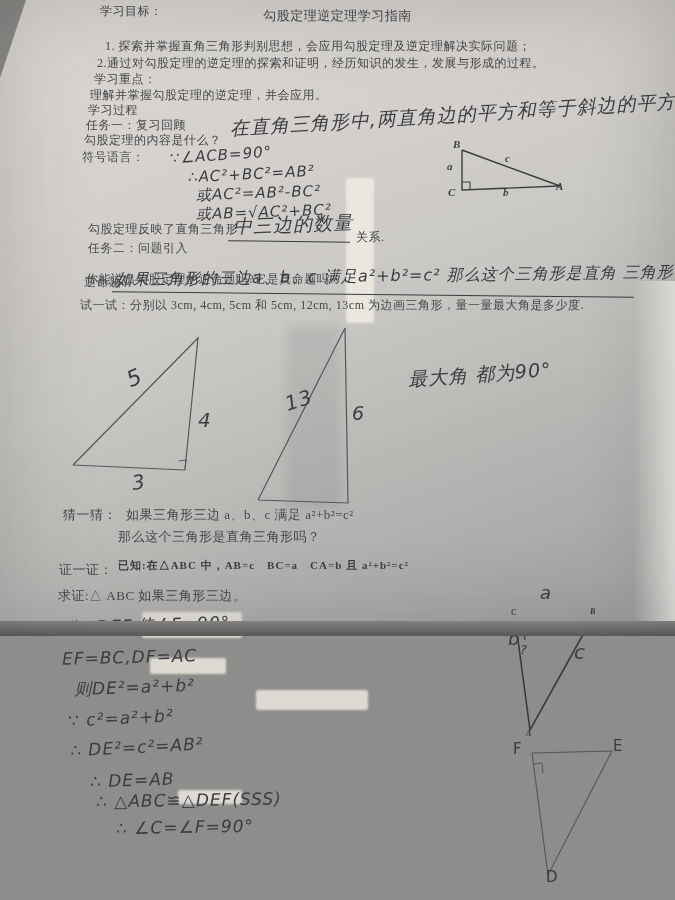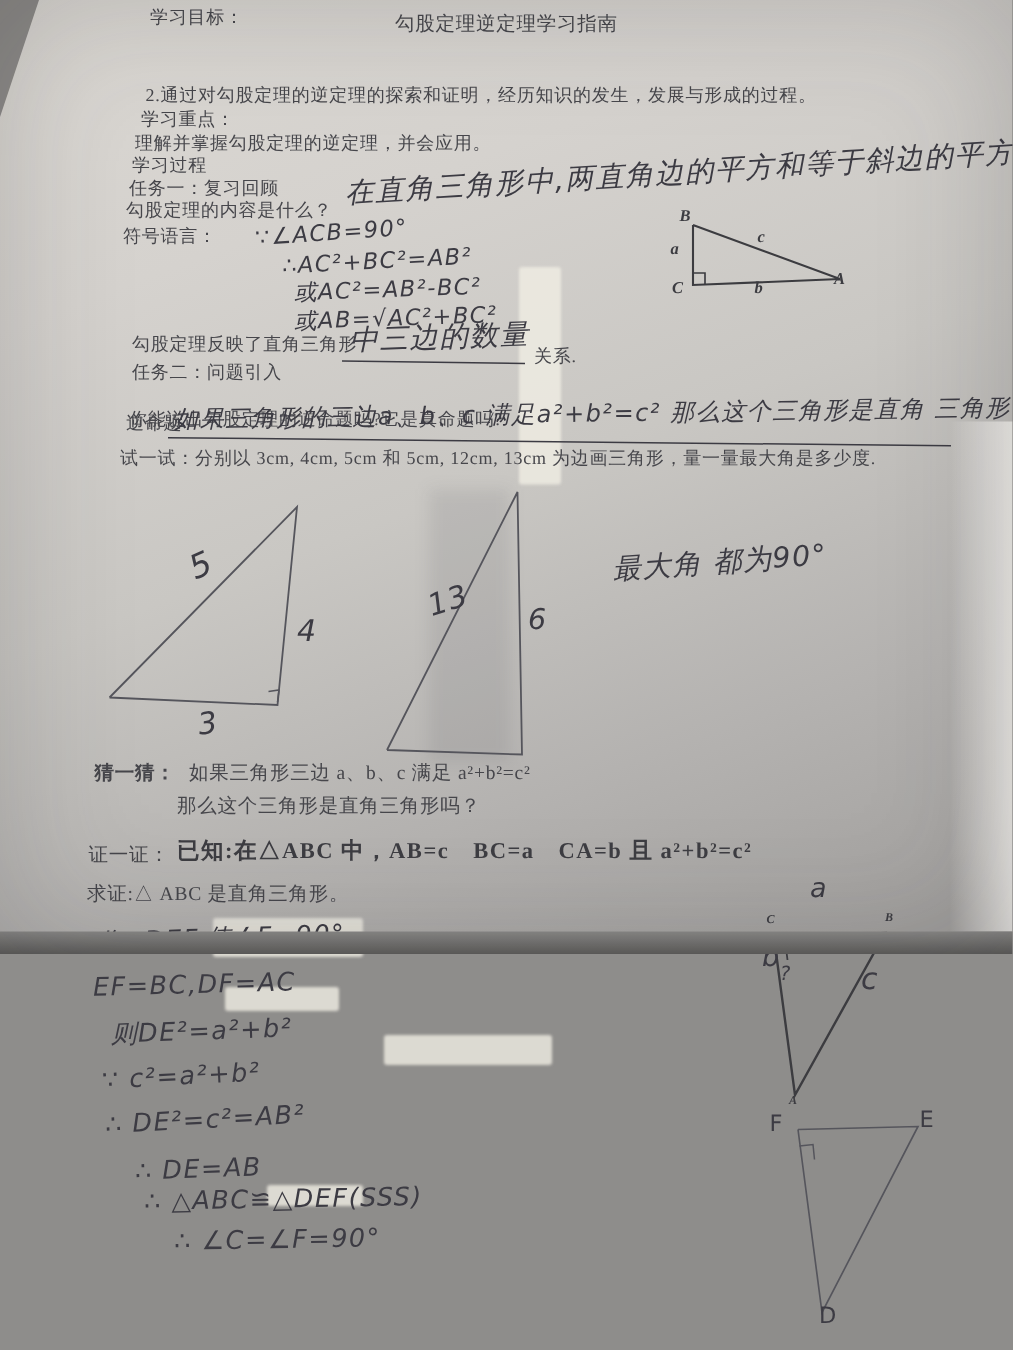--- a/index.html
+++ b/index.html
@@ -4,21 +4,21 @@
 <style>
   html,body{margin:0;padding:0;}
   body{width:675px;height:900px;overflow:hidden;background:#8e8d8b;}
   #photo{position:relative;width:675px;height:636px;
     background:linear-gradient(160deg,#dcd9d4 0%,#d5d2ce 25%,#c9c7c3 50%,#b4b2b0 75%,#a3a19f 95%);
     font-family:"Liberation Serif", serif;}
   #photo::after{content:"";position:absolute;inset:0;pointer-events:none;
     box-shadow:inset 0 0 90px rgba(40,40,45,.22);}
   .p{position:absolute;color:#46464b;font-size:12px;white-space:nowrap;letter-spacing:.5px;}
   .p.big{font-size:13px;}
-  .p.bold{font-weight:bold;font-size:15px;letter-spacing:1px;color:#3d3d42;}
+  .p.bold{font-weight:bold;font-size:11px;letter-spacing:1px;color:#3d3d42;}
   .hw{position:absolute;color:#3c3b43;font-family:"DejaVu Sans",sans-serif;
     font-style:italic;white-space:nowrap;letter-spacing:1px;}
   .tape{position:absolute;background:rgba(240,237,228,.8);filter:blur(1px);border-radius:2px;}
   .shadowband{position:absolute;background:rgba(70,70,80,.10);filter:blur(5px);}
   svg{position:absolute;overflow:visible;}
   .figlabel{position:absolute;color:#3c3c41;font-size:11px;font-style:italic;font-weight:bold;white-space:nowrap;}
   .figlabel.small{font-size:8px;}
   .underline{position:absolute;height:0;border-bottom:1.5px solid #3c3b43;}
   #corner{position:absolute;left:0;top:0;width:26px;height:78px;
     background:#8d8b88;clip-path:polygon(0 0,100% 0,0 100%);}
@@ -37,20 +37,21 @@
   <div class="shadowband" style="left:286px;top:326px;width:54px;height:182px;"></div>
 
   <div class="tape" style="left:346px;top:178px;width:28px;height:145px;"></div>
   <div class="tape" style="left:142px;top:612px;width:100px;height:26px;"></div>
   <div class="tape" style="left:150px;top:658px;width:76px;height:16px;"></div>
   <div class="tape" style="left:256px;top:690px;width:112px;height:20px;"></div>
   <div class="tape" style="left:178px;top:790px;width:64px;height:14px;"></div>
 
   <div class="p big" style="left:0;right:0;top:7px;text-align:center;">勾股定理逆定理学习指南</div>
   <div class="p" style="left:100px;top:3px;">学习目标：</div>
+  <div class="p" style="left:105px;top:38px;">1. 探索并掌握直角三角形判别思想，会应用勾股定理及逆定理解决实际问题；</div>
   <div class="p" style="left:97px;top:55px;">2.通过对勾股定理的逆定理的探索和证明，经历知识的发生，发展与形成的过程。</div>
   <div class="p" style="left:94px;top:71px;">学习重点：</div>
   <div class="p" style="left:90px;top:87px;">理解并掌握勾股定理的逆定理，并会应用。</div>
   <div class="p" style="left:88px;top:102px;">学习过程</div>
   <div class="p" style="left:86px;top:117px;">任务一：复习回顾</div>
   <div class="p" style="left:84px;top:132px;">勾股定理的内容是什么？</div>
   <div class="p" style="left:82px;top:149px;">符号语言：</div>
 
   <div class="hw" style="left:230px;top:116px;font-size:19px;transform:rotate(-3.5deg);transform-origin:left;">在直角三角形中,两直角边的平方和等于斜边的平方</div>
 
@@ -91,27 +92,27 @@
   <div class="hw" style="left:132px;top:470px;font-size:20px;transform:rotate(-8deg);">3</div>
 
   <svg width="130" height="190" style="left:248px;top:320px;">
     <polyline points="10,180 97,8 100,183 10,180" fill="none" stroke="#55555c" stroke-width="1.2"></polyline>
   </svg>
   <div class="hw" style="left:285px;top:388px;font-size:20px;transform:rotate(-18deg);">13</div>
   <div class="hw" style="left:352px;top:402px;font-size:19px;">6</div>
 
   <div class="hw" style="left:408px;top:362px;font-size:19px;transform:rotate(-4deg);">最大角 都为90°</div>
 
-  <div class="p big" style="left:63px;top:506px;font-weight:bold;">猜一猜：</div>
+  <div class="p big" style="left:63px;top:506px;">猜一猜：</div>
   <div class="p big" style="left:126px;top:506px;">如果三角形三边 a、b、c 满足 a²+b²=c²</div>
   <div class="p big" style="left:118px;top:528px;">那么这个三角形是直角三角形吗？</div>
 
   <div class="p big" style="left:59px;top:561px;">证一证：</div>
   <div class="p bold" style="left:118px;top:558px;">已知:在△ABC 中，AB=c　BC=a　CA=b 且 a²+b²=c²</div>
-  <div class="p big" style="left:58px;top:587px;">求证:△ ABC 是直角三角形。</div>
+  <div class="p big" style="left:58px;top:587px;">求证:△ ABC 如果三角形三边。</div>
 
   <div class="hw" style="left:64px;top:614px;font-size:17px;transform:rotate(-2deg);">作△DEF,使∠F=90°</div>
   <div class="hw" style="left:62px;top:647px;font-size:17px;transform:rotate(-1.5deg);">EF=BC,DF=AC</div>
   <div class="hw" style="left:74px;top:676px;font-size:17px;transform:rotate(-2deg);">则DE²=a²+b²</div>
   <div class="hw" style="left:68px;top:708px;font-size:17px;transform:rotate(-3deg);">∵ c²=a²+b²</div>
   <div class="hw" style="left:70px;top:737px;font-size:17px;transform:rotate(-3deg);">∴ DE²=c²=AB²</div>
   <div class="hw" style="left:90px;top:770px;font-size:17px;transform:rotate(-2deg);">∴ DE=AB</div>
   <div class="hw" style="left:96px;top:790px;font-size:17px;transform:rotate(-1deg);">∴ △ABC≌△DEF(SSS)</div>
   <div class="hw" style="left:116px;top:817px;font-size:17px;transform:rotate(-1deg);">∴ ∠C=∠F=90°</div>
 

